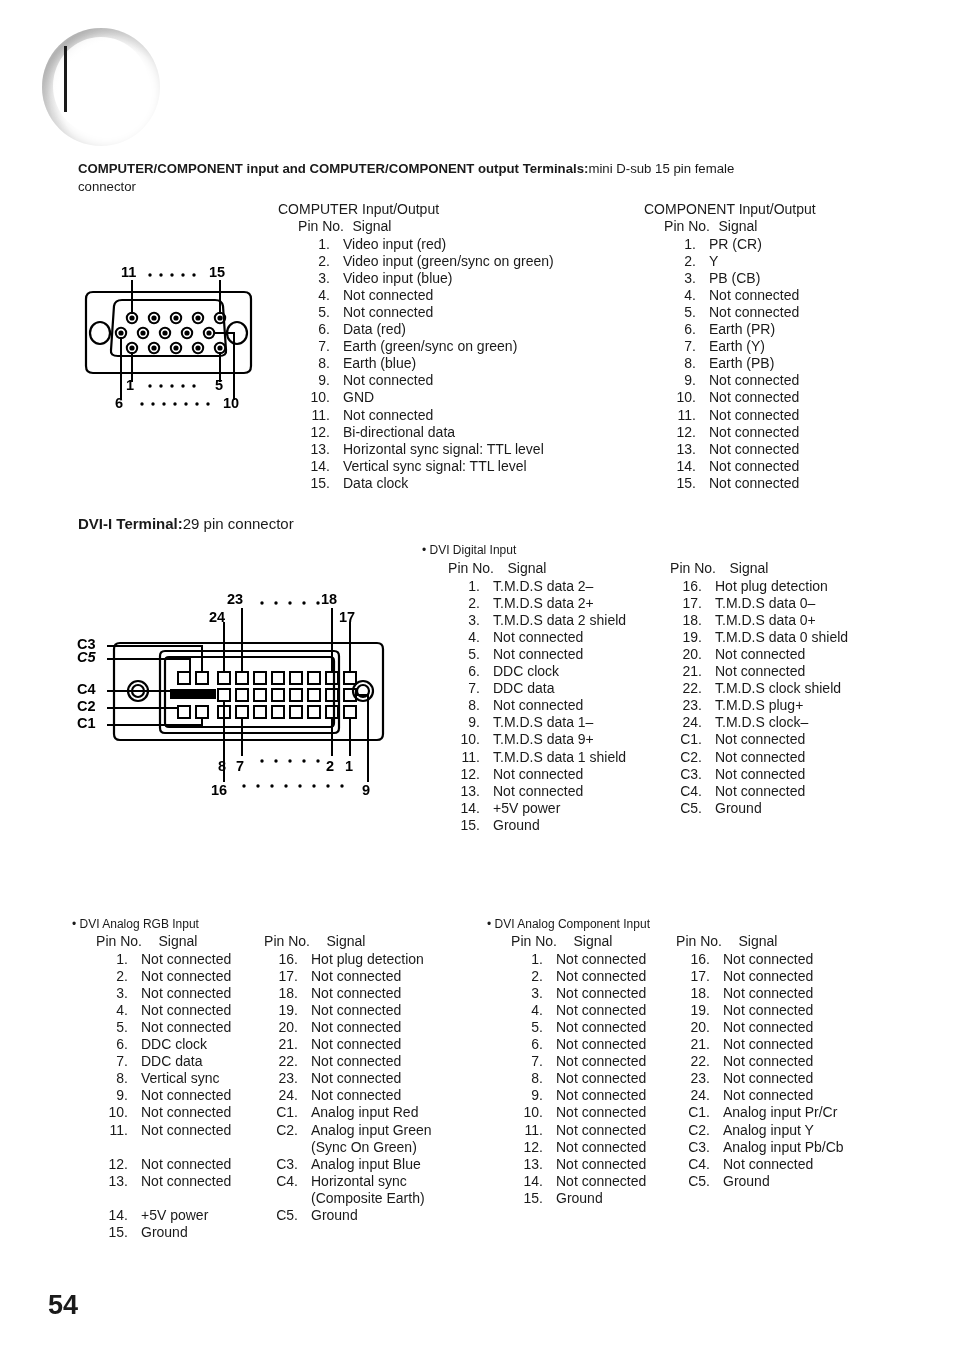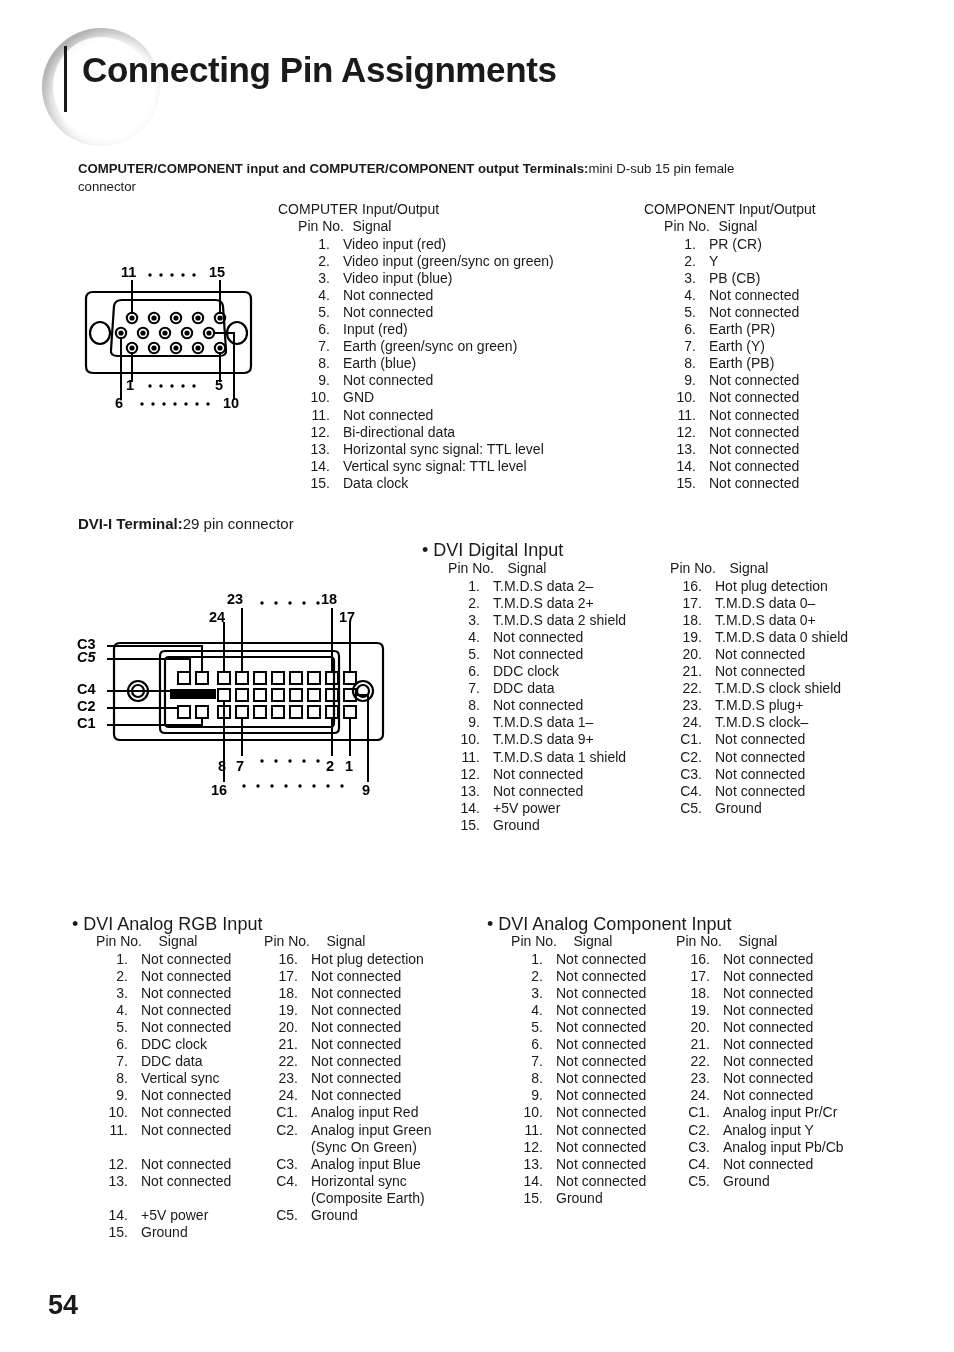--- a/index.html
+++ b/index.html
@@ -96,21 +96,21 @@
     white-space: nowrap;
   }
   .pin {
     display: inline-block;
     text-align: right;
   }
   .sig { display: inline-block; }
 
   .bullet-head {
     position: absolute;
-    font-size: 18px;
+    font-size: 12px;
     line-height: 17px;
     white-space: nowrap;
   }
 
   .page-num {
     position: absolute;
     left: 48px; top: 1290px;
     font-size: 27px;
     font-weight: bold;
     color: #1a1a1a;
@@ -125,21 +125,20 @@
     color: #000;
     white-space: nowrap;
   }
 </style>
 </head>
 <body>
 
 <div class="header">
   <div class="header-orb"></div>
   <div class="header-rule"></div>
-  <div class="header-title">Connecting Pin Assignments</div>
 </div>
 
 <div class="wrapline" style="left:78px; top:160px; width:830px;">
   <b>COMPUTER/COMPONENT input and COMPUTER/COMPONENT output Terminals:</b><span class="norm">mini D-sub 15 pin female</span><br>
   <span>connector</span>
 </div>
 
 <div class="diagram" style="left:74px; top:258px; width:200px; height:160px;">
   <svg width="200" height="160" viewBox="0 0 200 160">
     <g fill="none" stroke="#000" stroke-width="2.2">
@@ -247,21 +246,21 @@
       <div class="row">
         <span class="pin" style="width: 52px;">4.</span>
         <span class="sig" style="padding-left: 13px;">Not connected</span>
       </div>
       <div class="row">
         <span class="pin" style="width: 52px;">5.</span>
         <span class="sig" style="padding-left: 13px;">Not connected</span>
       </div>
       <div class="row">
         <span class="pin" style="width: 52px;">6.</span>
-        <span class="sig" style="padding-left: 13px;">Input (red)</span>
+        <span class="sig" style="padding-left: 13px;">Data (red)</span>
       </div>
       <div class="row">
         <span class="pin" style="width: 52px;">7.</span>
         <span class="sig" style="padding-left: 13px;">Earth (green/sync on green)</span>
       </div>
       <div class="row">
         <span class="pin" style="width: 52px;">8.</span>
         <span class="sig" style="padding-left: 13px;">Earth (blue)</span>
       </div>
       <div class="row">

